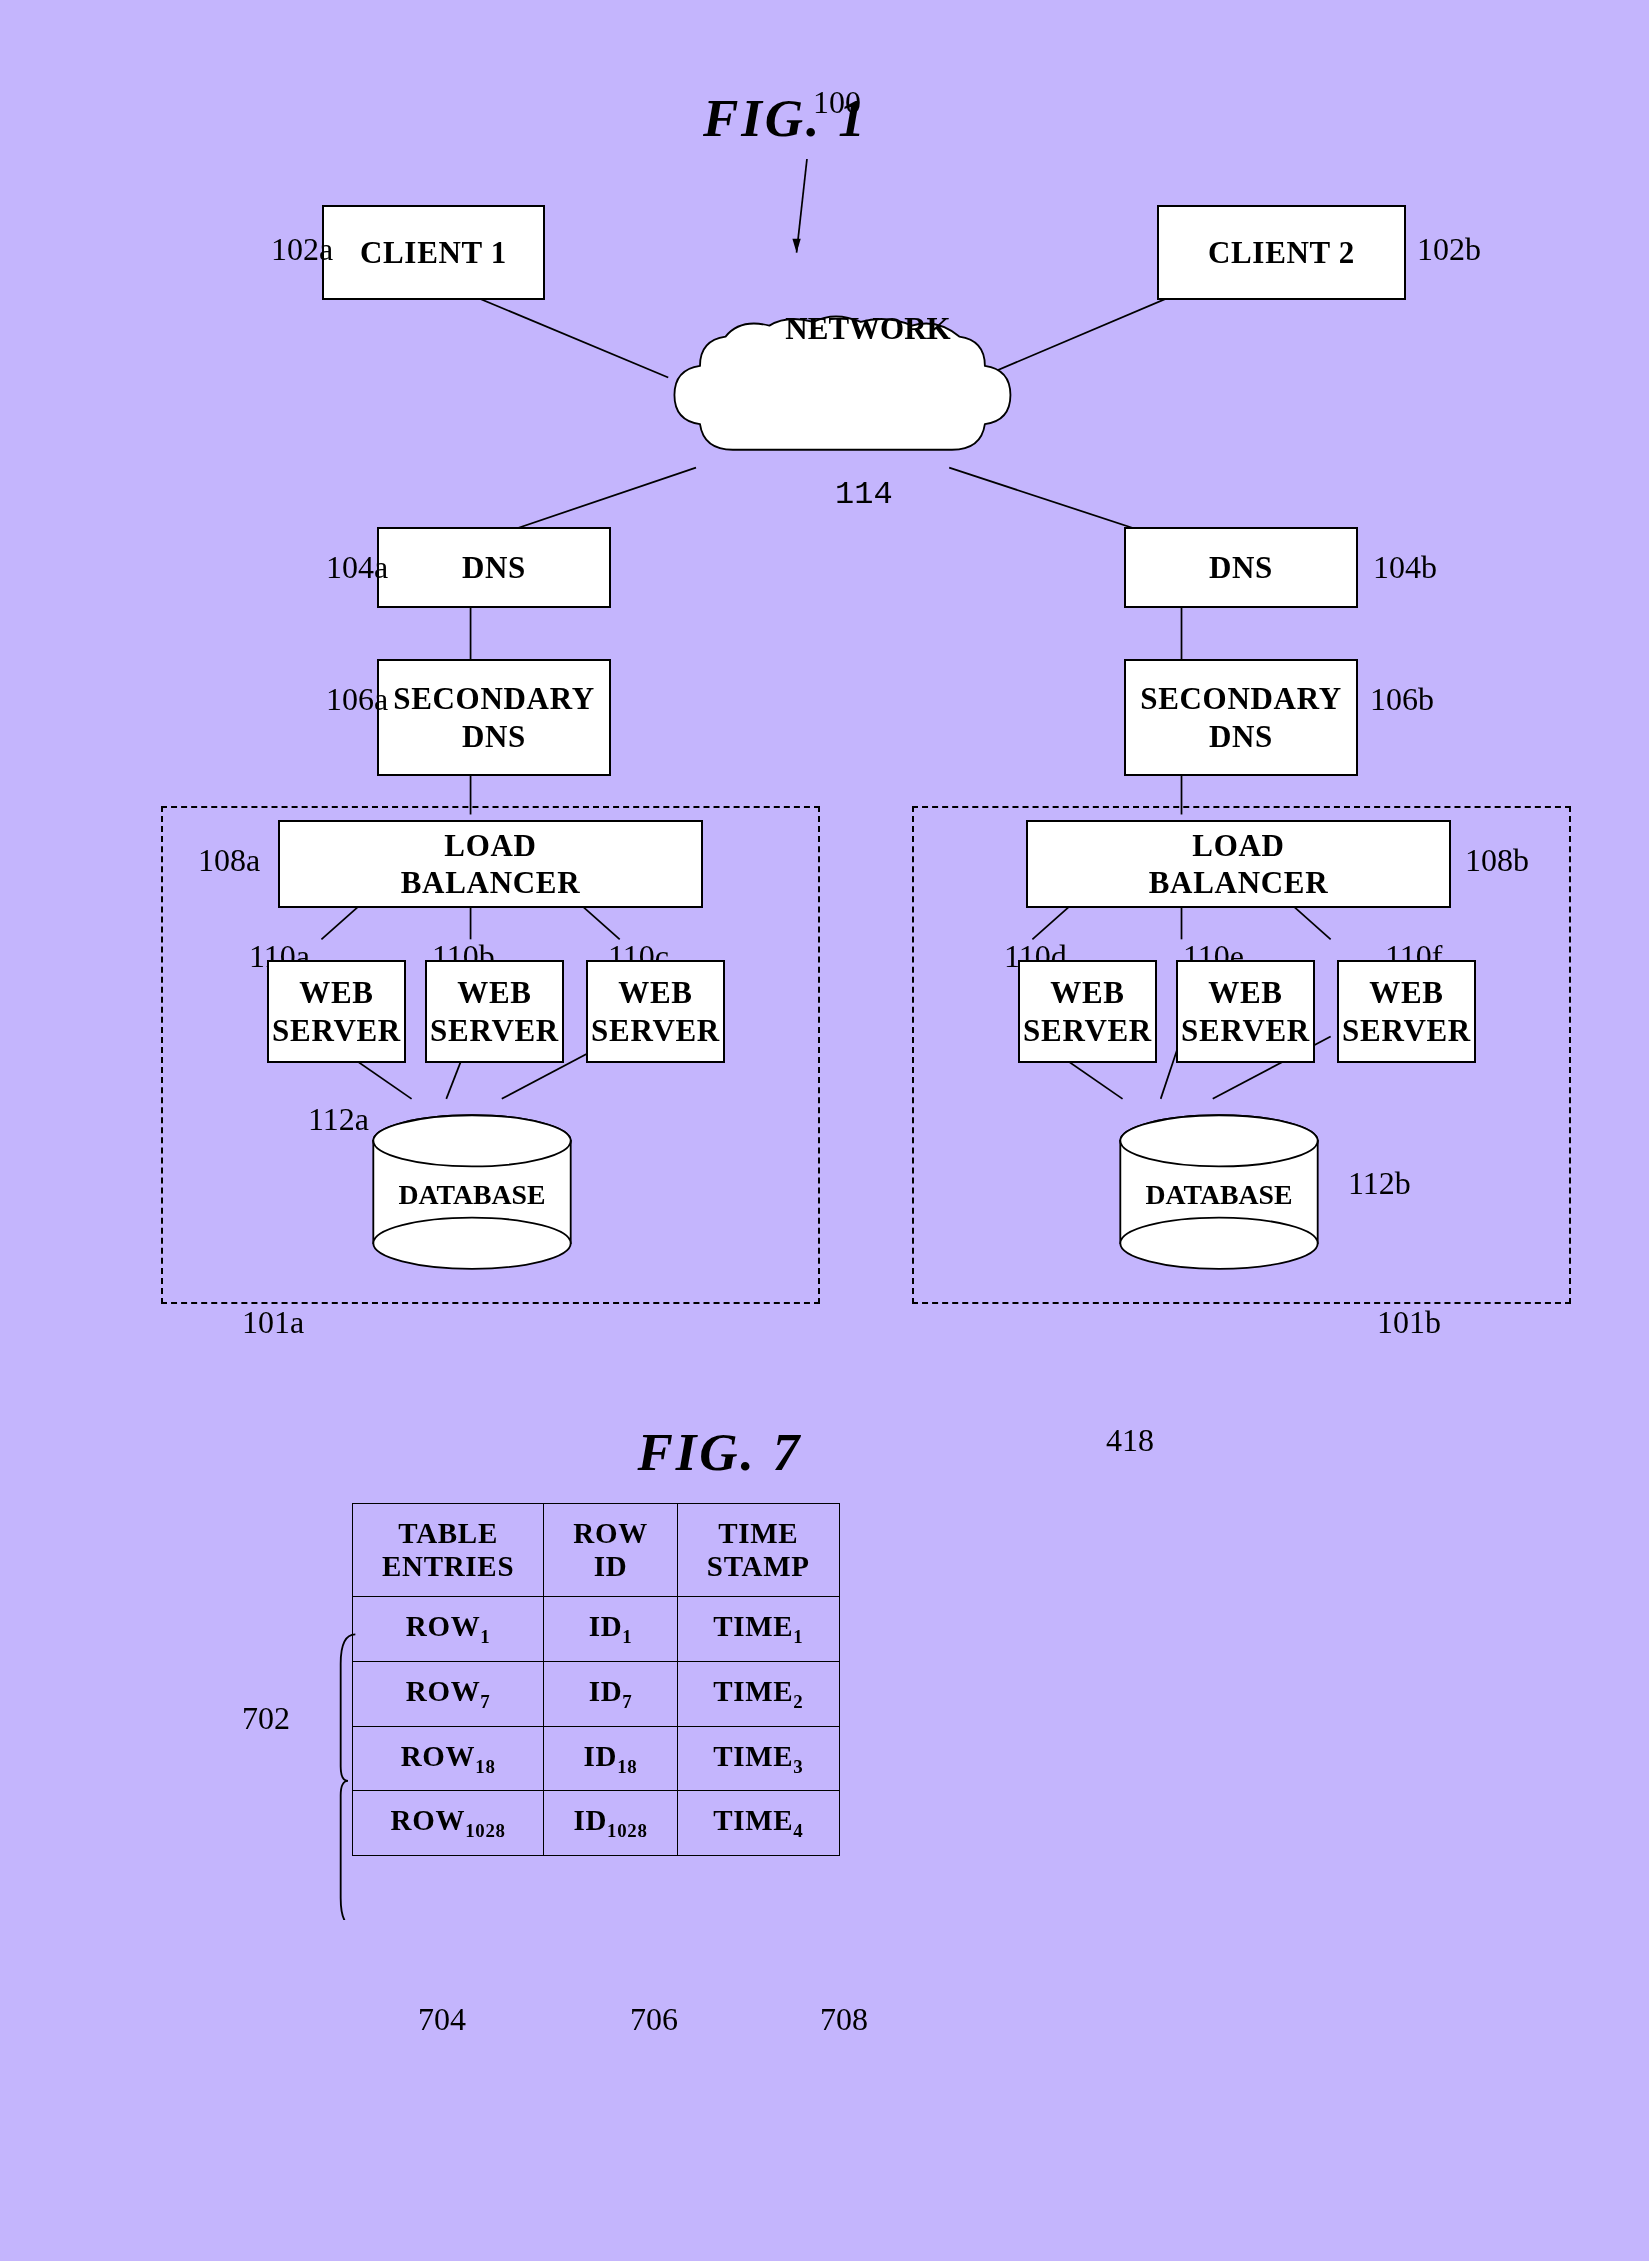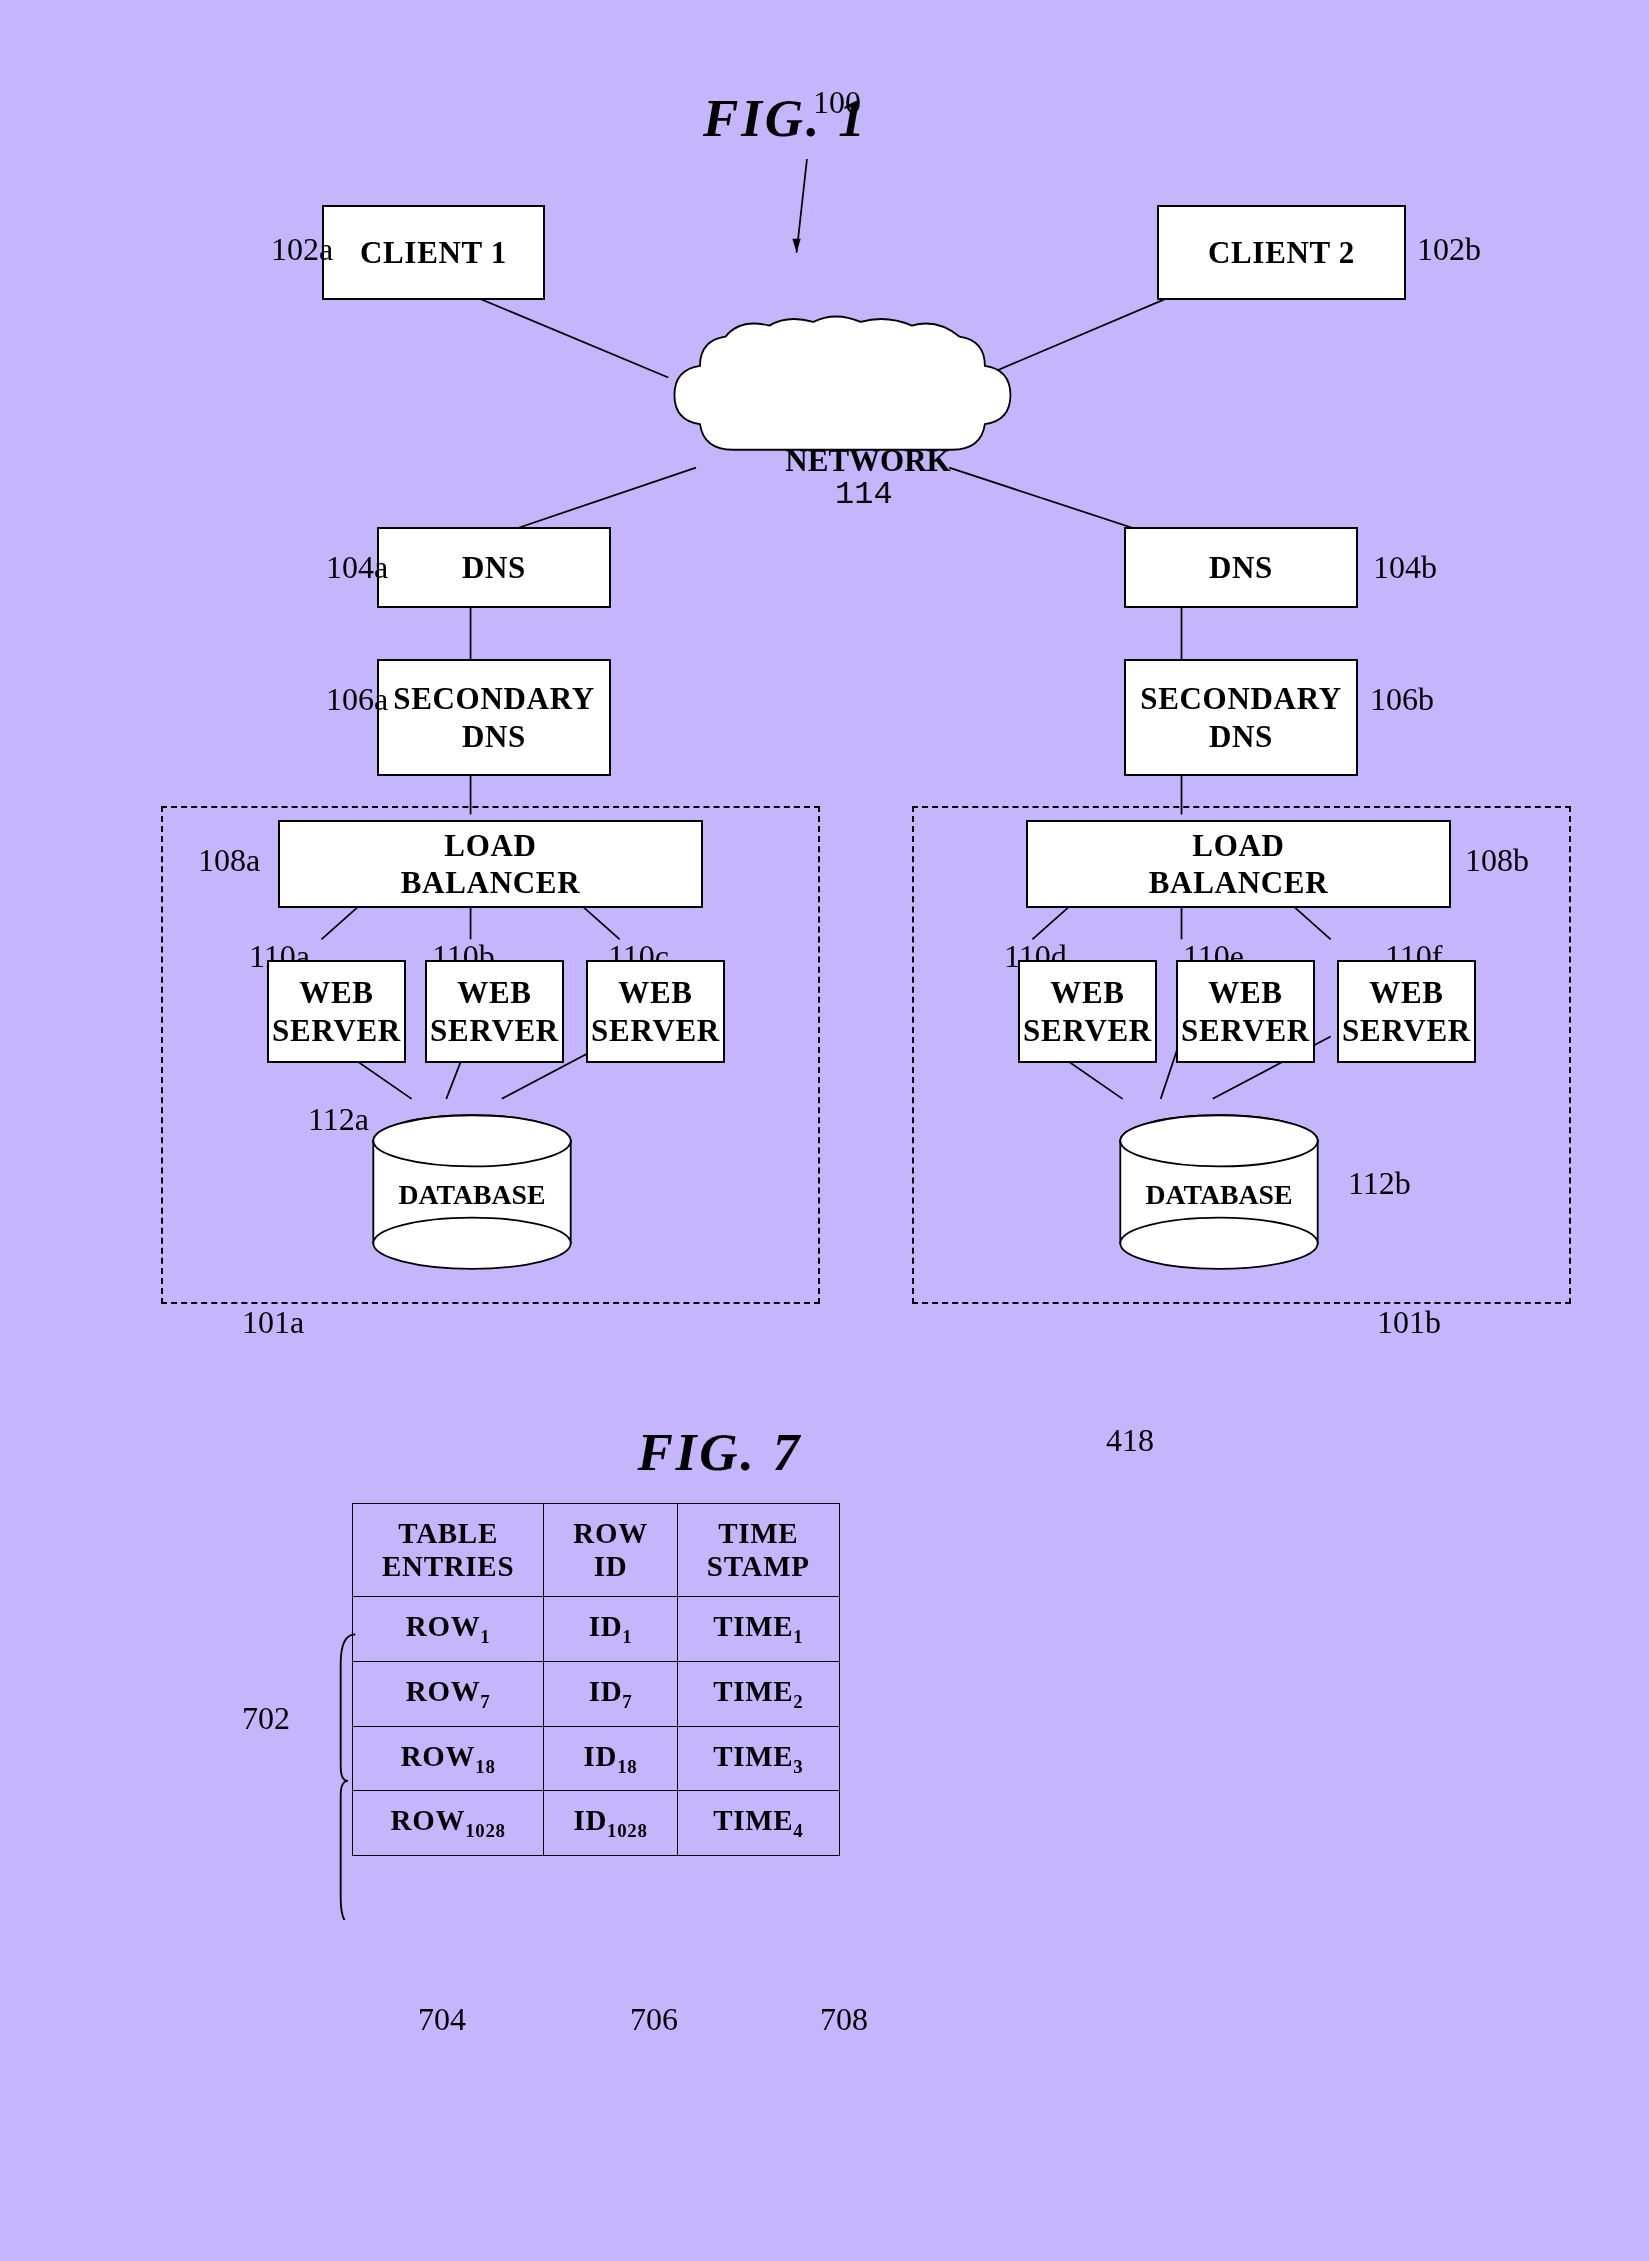--- a/index.html
+++ b/index.html
@@ -57,21 +57,21 @@
       font-size: 31px;
       font-weight: bold;
       letter-spacing: 0.7px;
       line-height: 1.2;
     }
 
     
     .cloud {
       position: absolute;
       display: flex;
-      align-items: flex-end;
+      align-items: flex-start;
       justify-content: center;
       font-size: 31px;
       font-weight: bold;
     }
 
     .cloud svg {
       position: absolute;
       top: 0; left: 0;
     }
 

